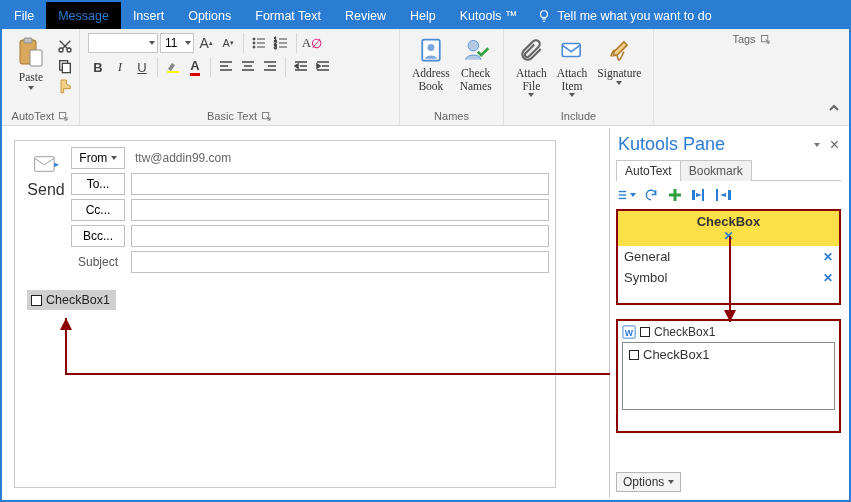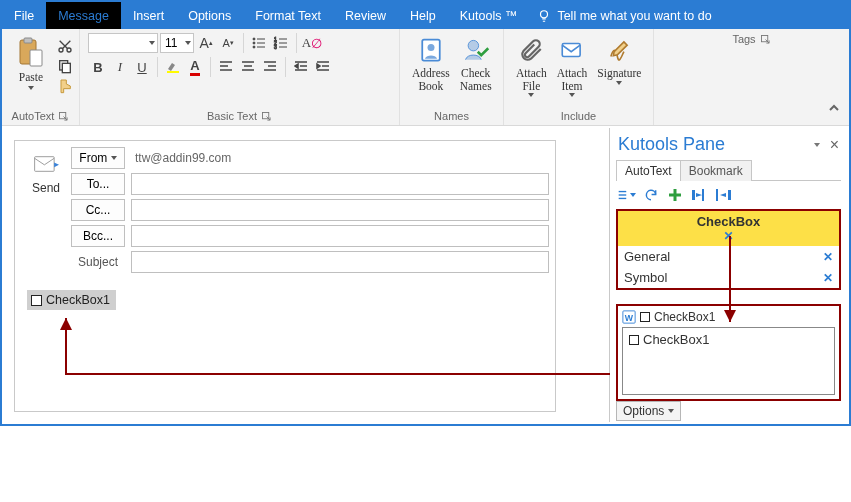--- a/index.html
+++ b/index.html
@@ -1,17 +1,17 @@
 <!DOCTYPE html>
 <html><head>
 <meta charset="utf-8">
 <style>
   * { box-sizing: border-box; font-family: "Segoe UI", Tahoma, sans-serif; }
   body { margin:0; padding:0; background:#fff; }
-  .app { width:851px; height:426px; border:2px solid #2b7cd3; background:#fff; position:relative; overflow:hidden; }
+  .app { width:851px; height:502px; border:2px solid #2b7cd3; background:#fff; position:relative; overflow:hidden; }
   
   .tabstrip { height:27px; background:#2b7cd3; display:flex; align-items:stretch; color:#fff; font-size:12.5px; }
   .tabstrip .tab { padding:0 12px; display:flex; align-items:center; cursor:default; }
   .tabstrip .tab.active { background:#000000; color:#2b7cd3; }
   .tabstrip .bulb { padding:0 8px; display:flex; align-items:center; gap:6px; }
   .tabstrip .bulb svg { width:14px; height:14px; }
   
   .ribbon { height:97px; background:#f3f3f3; border-bottom:1px solid #d9d9d9; display:flex; position:relative; }
   .group { border-right:1px solid #e1e1e1; padding:4px 8px 2px 8px; display:flex; flex-direction:column; justify-content:space-between; position:relative; }
   .group-label { font-size:11px; color:#666; text-align:center; padding-bottom:1px; display:flex; justify-content:center; align-items:center; gap:4px;}
@@ -32,21 +32,21 @@
   .sep { width:1px; height:20px; background:#d6d6d6; margin:0 3px;}
   .tagline { display:flex; align-items:center; gap:6px; font-size:12px; color:#333; padding:1px 0;}
   .collapse { position:absolute; right:8px; bottom:6px; }
   
   .main { display:flex; position:absolute; top:126px; left:2px; right:2px; bottom:2px; }
   .compose { flex:1; padding:12px 10px 10px 10px; position:relative; }
   .compose-wrap{ border:1px solid #c9c9c9; padding:6px; height:100%; display:flex; flex-direction:column;}
   .head-rows { display:flex; }
   .sendcol { width:50px; display:flex; flex-direction:column; align-items:center; gap:6px; padding-top:6px;}
   .sendcol .sendic{width:28px;height:22px; display:flex;align-items:center;justify-content:center;}
-  .sendcol .sendlbl{font-size:12px;color:#333;}
+  .sendcol .sendlbl{font-size:16px;color:#333;}
   .fieldcol { flex:1;}
   .frow{ display:flex; align-items:center; margin-bottom:4px;}
   .frow .lbl{ width:54px; height:22px; border:1px solid #bfbfbf; background:#fdfdfd; font-size:12px; display:flex; align-items:center; justify-content:center; margin-right:6px;}
   .frow.nobox .lbl{border:none;background:none;justify-content:center; color:#555;}
   .frow .val{ flex:1; height:22px; border:1px solid #bfbfbf; background:#fff; font-size:12px; padding:0 4px; display:flex; align-items:center; color:#444;}
   .frow.from .val{border:none;background:none;}
   .body-area{ flex:1; border-top:1px solid transparent; padding-top:8px; position:relative;}
   .cbx { position:absolute; top:12px; left:6px; height:20px; padding:0 6px 0 4px; background:#cfcfcf; display:flex; align-items:center; font-size:12.5px; color:#222; gap:4px;}
   .cbx .box{width:11px;height:11px;border:1px solid #222;background:#fff;}
   

